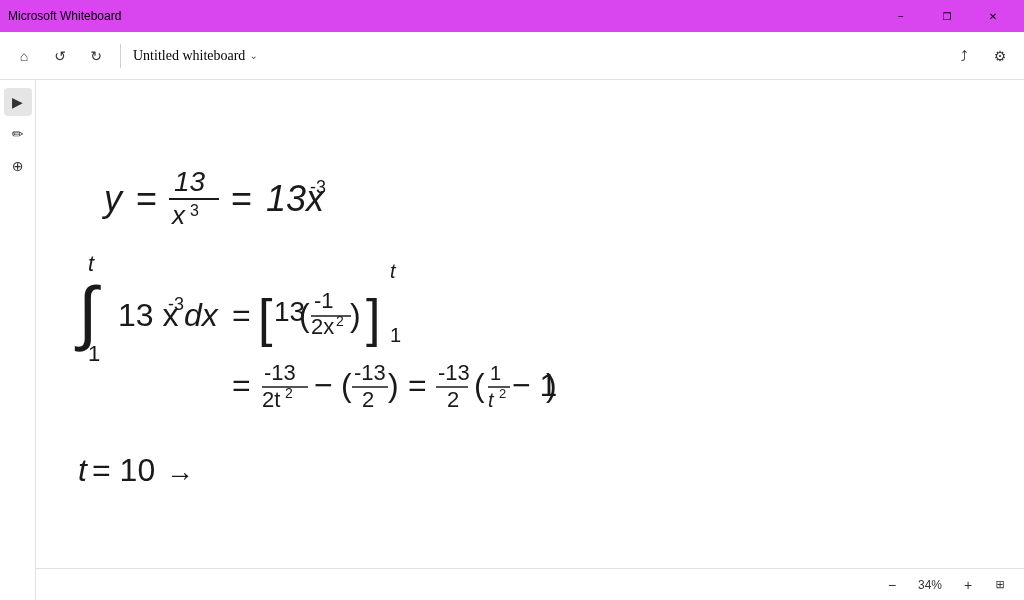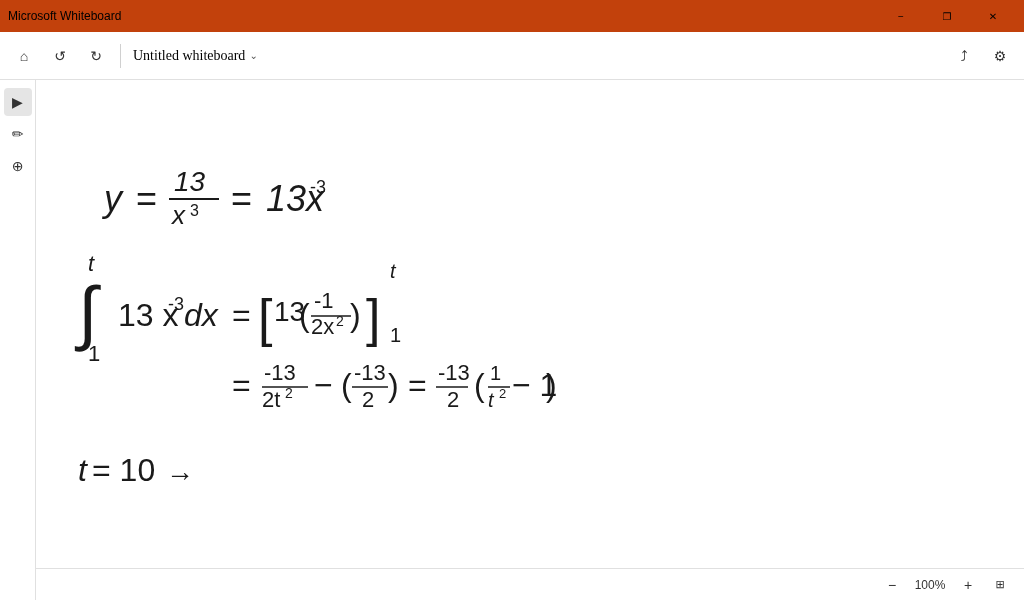--- a/index.html
+++ b/index.html
@@ -1,21 +1,21 @@
 <!DOCTYPE html>
 <html><head>
   <meta charset="utf-8">
   <style>
     * { margin: 0; padding: 0; box-sizing: border-box; }
     body { font-family: 'Segoe UI', sans-serif; background: #f3f3f3; width: 1024px; height: 600px; overflow: hidden; }
 
     
     #titlebar {
       height: 32px;
-      background: #c2410c;
+      background: #d946ef;
       display: flex;
       align-items: center;
       padding: 0 8px;
       font-size: 12px;
       color: #000;
       user-select: none;
     }
     #titlebar-title {
       flex: 1;
       font-size: 12px;
@@ -295,18 +295,18 @@
 
       <text x="510" y="300" font-family="'Segoe UI', sans-serif" font-size="32" fill="#1a1a1a">)</text>
 
       <text x="42" y="385" font-family="'Segoe UI', sans-serif" font-size="32" fill="#1a1a1a" style="font-style:italic">t</text>
       <text x="56" y="385" font-family="'Segoe UI', sans-serif" font-size="32" fill="#1a1a1a">= 10</text>
       <text x="130" y="385" font-family="'Segoe UI', sans-serif" font-size="28" fill="#1a1a1a">→</text>
     </svg>
 
     <div id="bottombar">
       <div class="zoom-btn">−</div>
-      <span class="zoom-level">100%</span>
+      <span class="zoom-level">34%</span>
       <div class="zoom-btn">+</div>
       <div class="fit-btn">⊞</div>
     </div>
   </div>
 </div>
 
 </body></html>

